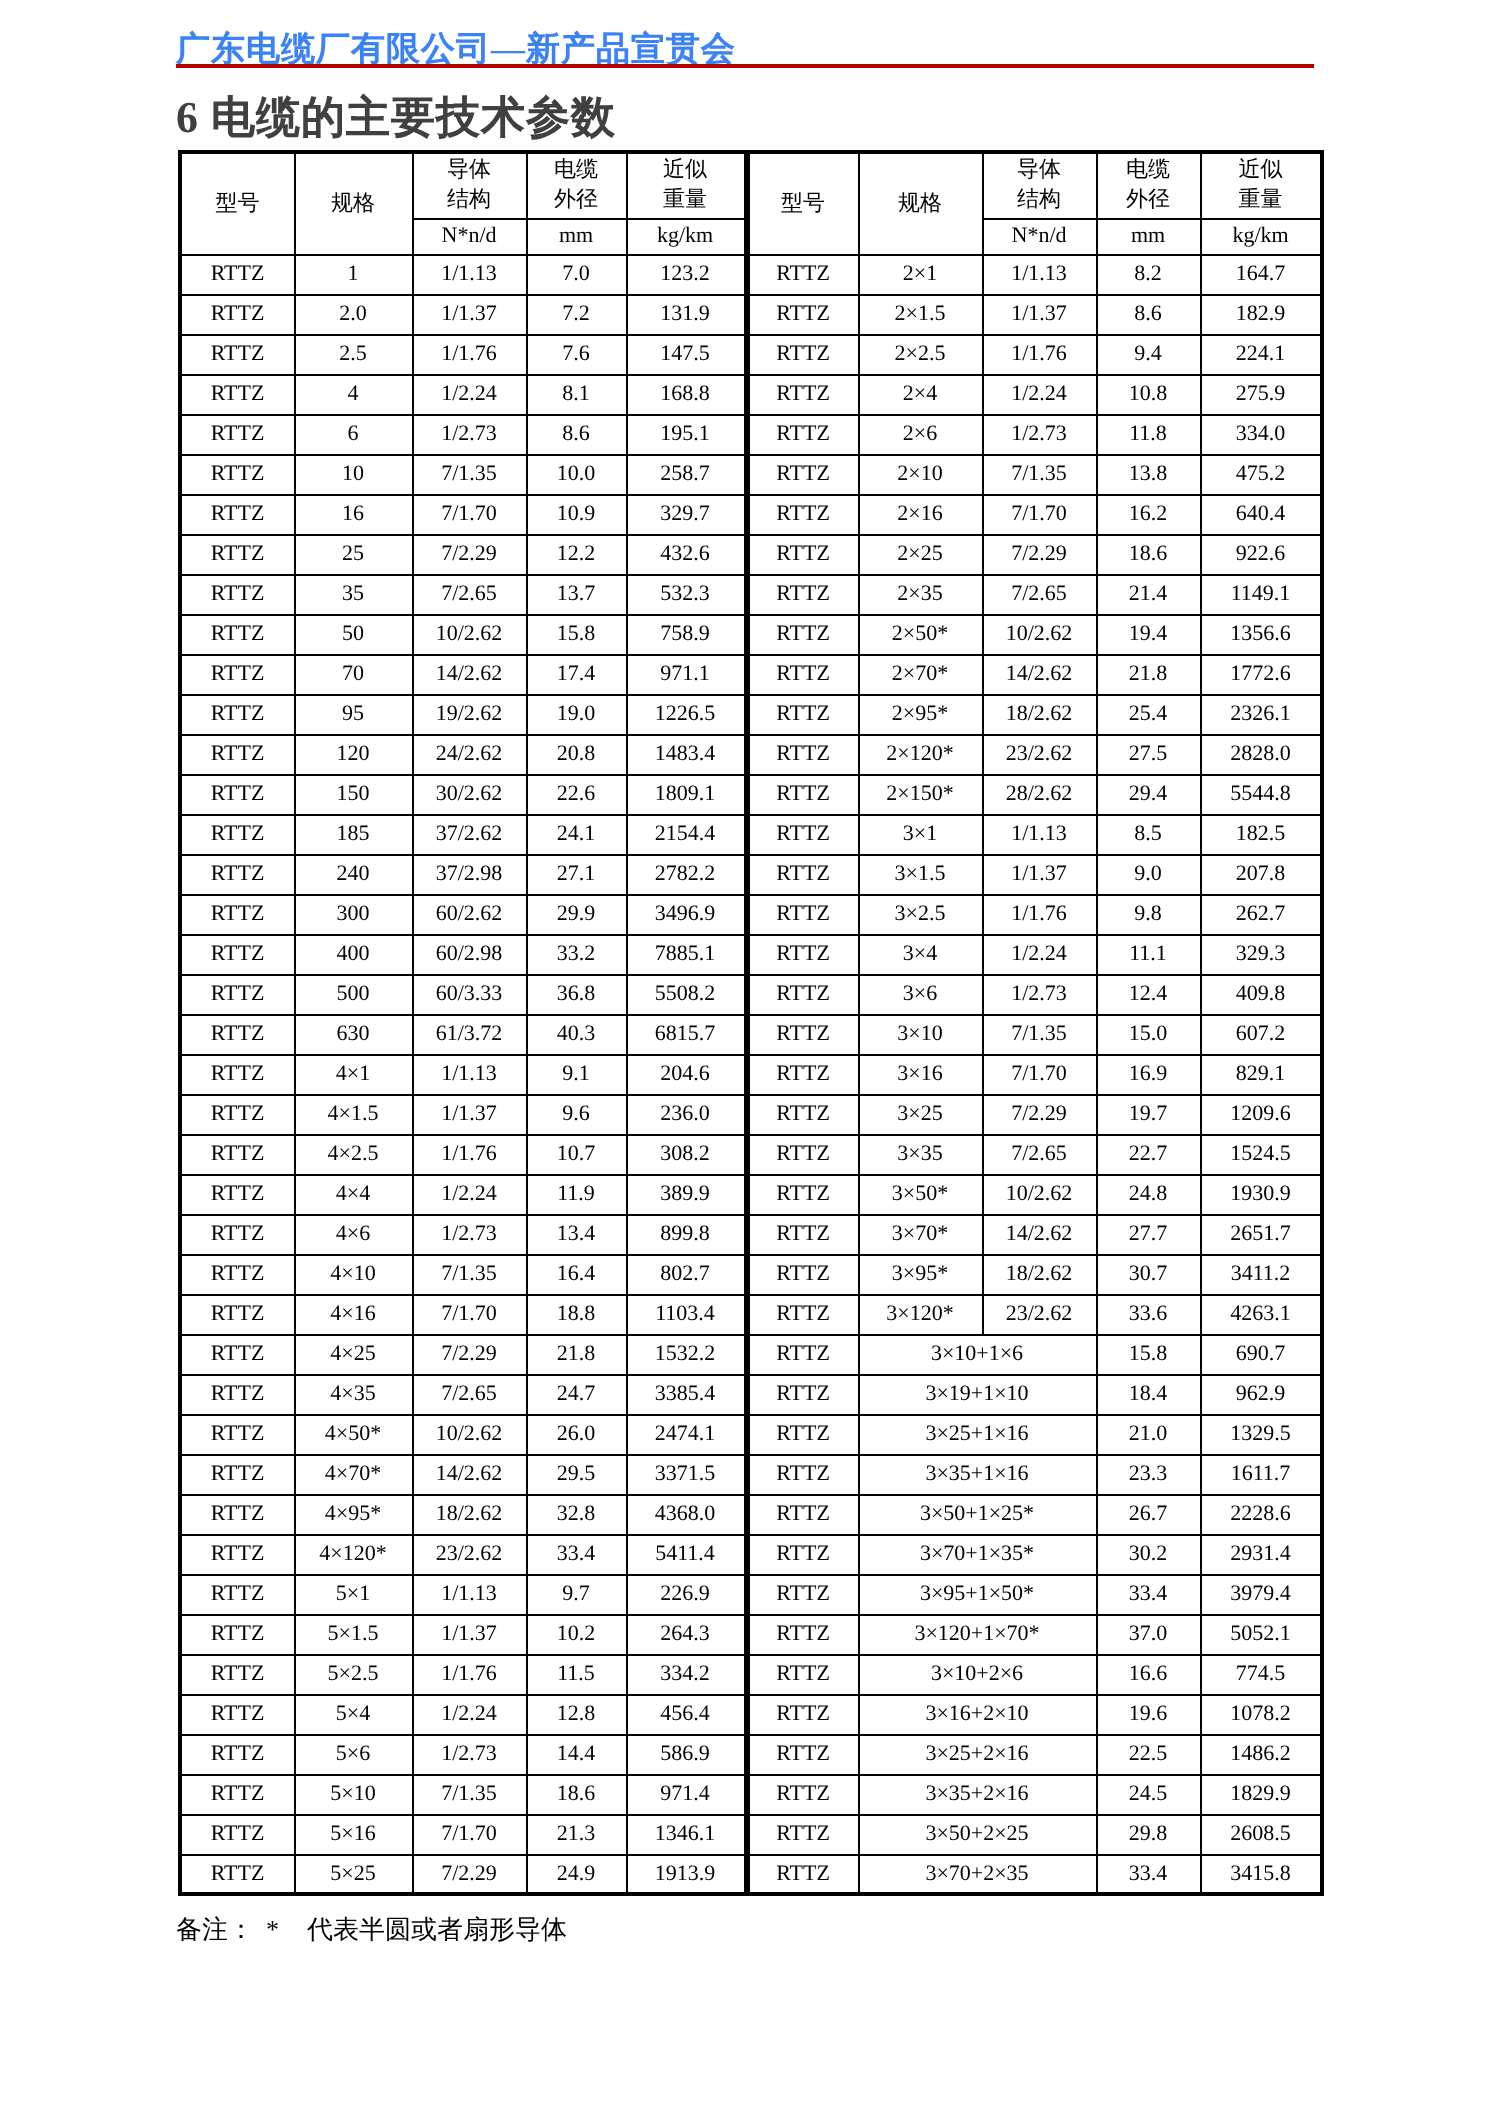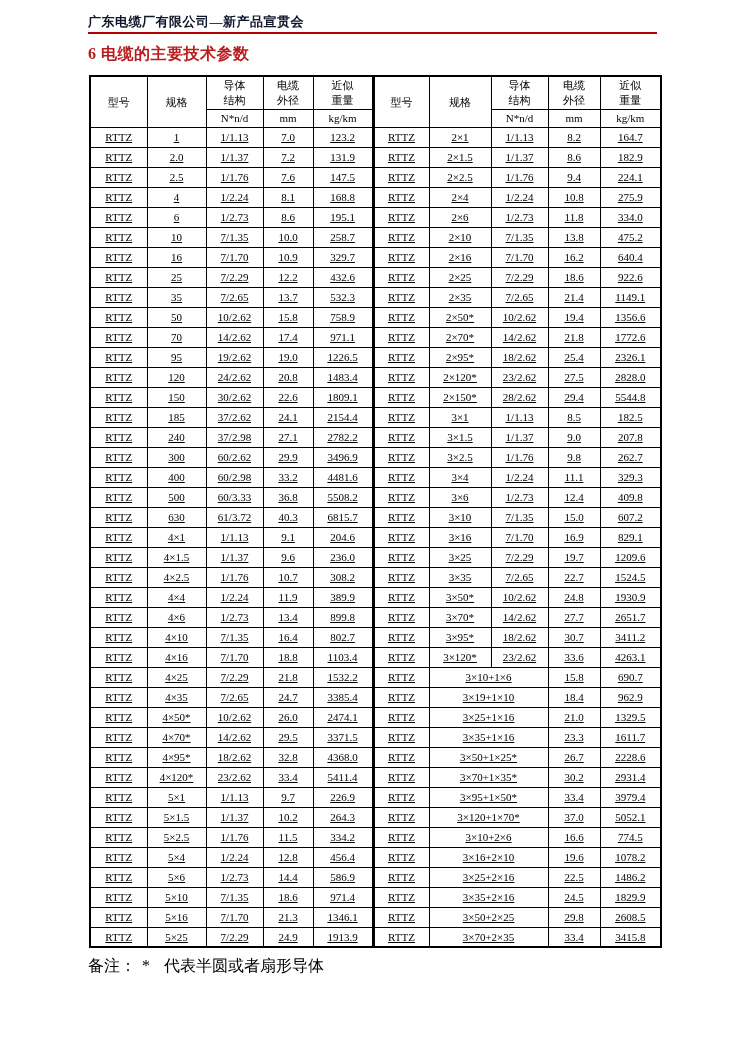--- a/index.html
+++ b/index.html
@@ -5,53 +5,53 @@
   * { margin: 0; padding: 0; box-sizing: border-box; }
   html, body { background: #ffffff; }
   body {
     width: 744px; height: 1053px;
     position: relative;
     font-family: "Liberation Serif", "DejaVu Serif", serif;
     color: #000;
   }
   .page-header {
     position: absolute; left: 88px; top: 13px;
-    font-size: 13px; font-weight: bold; letter-spacing: 0.5px;
-    color: #0f172a;
+    font-size: 17px; font-weight: bold; letter-spacing: 0.5px;
+    color: #3b82f6;
   }
   .red-rule {
     position: absolute; left: 88px; top: 32px;
     width: 569px; height: 2px; background: #b30000;
   }
   .page-title {
     position: absolute; left: 88px; top: 44px;
-    font-size: 16px; font-weight: bold; color: #b91c1c;
+    font-size: 22px; font-weight: bold; color: #404040;
     letter-spacing: 0.5px;
   }
   table.params {
     position: absolute; left: 89px; top: 75px;
     width: 571px;
     border-collapse: collapse; table-layout: fixed;
     border: 2px solid #000;
   }
   table.params th, table.params td {
     border: 1px solid #000;
     text-align: center; vertical-align: middle;
     font-size: 11px; font-weight: normal;
     padding: 0 1px;
     overflow: hidden; white-space: nowrap;
   }
   table.params th { white-space: pre-line; line-height: 1.3; }
   table.params thead tr.hdr-main th { height: 33px; }
   table.params thead tr.hdr-units th { height: 18px; }
-  table.params tbody tr { height: 20px; text-decoration: underline; }
+  table.params tbody tr { height: 20px; }
   table.params .div { border-left: 3px solid #000; }
   .note {
     position: absolute; left: 88px; top: 956px;
-    font-size: 16px;
+    font-size: 13px;
   }
   .note .sym { margin: 0 14px 0 6px; }
 </style>
 </head>
 <body>
 
 <div class="page-header">广东电缆厂有限公司—新产品宣贯会</div>
 <div class="red-rule"></div>
 <div class="page-title">6 电缆的主要技术参数</div>
 
@@ -299,21 +299,21 @@
         <td>3×2.5</td>
         <td>1/1.76</td>
         <td>9.8</td>
         <td>262.7</td>
       </tr>
       <tr>
         <td>RTTZ</td>
         <td>400</td>
         <td>60/2.98</td>
         <td>33.2</td>
-        <td>4481.6</td>
+        <td>7885.1</td>
         <td class="div">RTTZ</td>
         <td>3×4</td>
         <td>1/2.24</td>
         <td>11.1</td>
         <td>329.3</td>
       </tr>
       <tr>
         <td>RTTZ</td>
         <td>500</td>
         <td>60/3.33</td>

